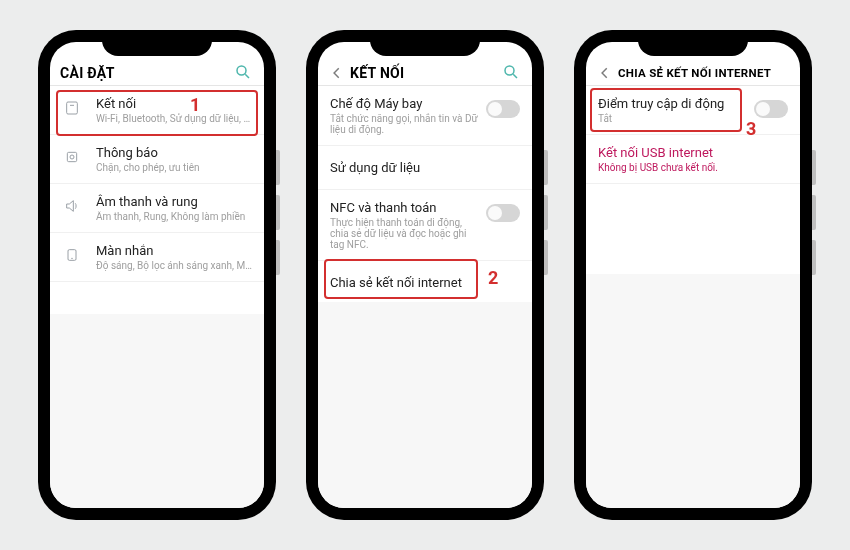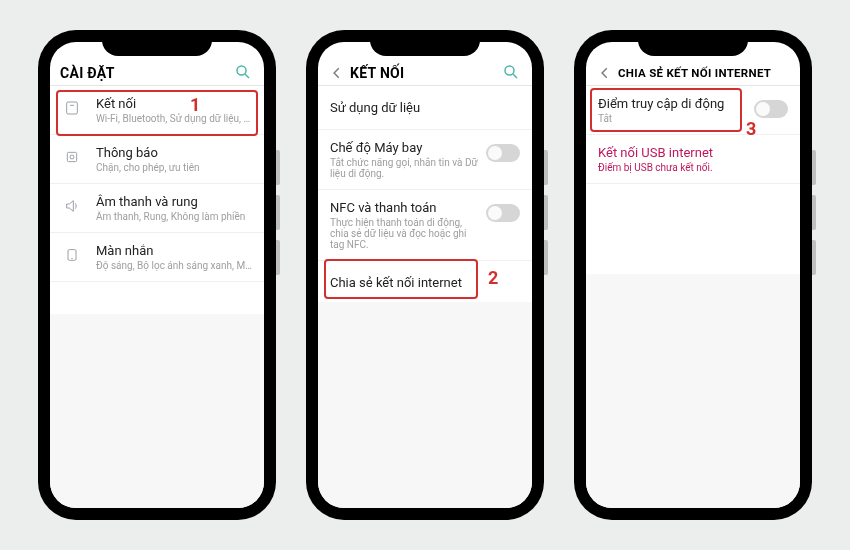--- a/index.html
+++ b/index.html
@@ -251,31 +251,31 @@
       </span>
       <span class="title">KẾT NỐI</span>
       <span class="search">
         <svg viewBox="0 0 24 24" width="18" height="18" fill="none" stroke="currentColor" stroke-width="2">
             <circle cx="10" cy="10" r="6"></circle>
             <line x1="20" y1="20" x2="15" y2="15"></line>
           </svg>
       </span>
     </div>
     <div class="list">
-      <div class="item simple">
-        <span class="text">
-          <div class="label">Sử dụng dữ liệu</div>
-        </span>
-      </div>
       <div class="item">
         <span class="text">
           <div class="label">Chế độ Máy bay</div>
           <div class="desc" style="white-space:normal">Tắt chức năng gọi, nhắn tin và Dữ liệu di động.</div>
         </span>
         <span class="toggle"></span>
+      </div>
+      <div class="item simple">
+        <span class="text">
+          <div class="label">Sử dụng dữ liệu</div>
+        </span>
       </div>
       <div class="item">
         <span class="text">
           <div class="label">NFC và thanh toán</div>
           <div class="desc" style="white-space:normal">Thực hiện thanh toán di động, chia sẻ dữ liệu và đọc hoặc ghi tag NFC.</div>
         </span>
         <span class="toggle"></span>
       </div>
       <div class="item simple">
         <span class="text">
@@ -307,21 +307,21 @@
       <div class="item">
         <span class="text">
           <div class="label">Điểm truy cập di động</div>
           <div class="desc">Tắt</div>
         </span>
         <span class="toggle"></span>
       </div>
       <div class="item disabled">
         <span class="text">
           <div class="label">Kết nối USB internet</div>
-          <div class="desc">Điểm bị USB chưa kết nối.</div>
+          <div class="desc">Không bị USB chưa kết nối.</div>
         </span>
       </div>
     </div>
     <div class="content-faded c3"></div>
     <div class="highlight" style="top:46px;left:4px;width:152px;height:44px;"></div>
     <div class="step-num" style="top:76px;left:160px;">3</div>
   </div>
 </div>
 
 </body></html>

